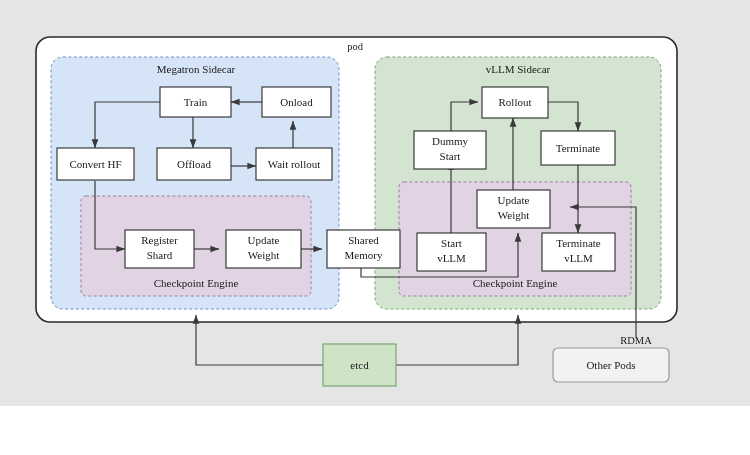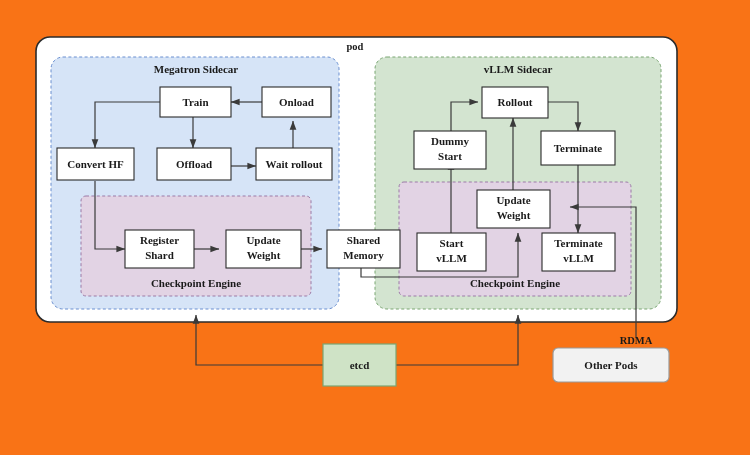--- a/index.html
+++ b/index.html
@@ -3,25 +3,24 @@
 <meta charset="utf-8">
 <style>
   html, body {
     margin: 0;
     padding: 0;
     background: #ffffff;
   }
   #page {
     position: relative;
     width: 750px;
-    height: 455px;
-    background: #f97316;
+    height: 406px;
+    background: #e5e5e5;
     font-family: "Liberation Serif", "DejaVu Serif", serif;
     overflow: hidden;
-    font-weight: bold;
   }
   #diagram-svg {
     position: absolute;
     left: 0;
     top: 0;
     width: 750px;
     height: 455px;
   }
   .node-text {
     font-family: "Liberation Serif", "DejaVu Serif", serif;

